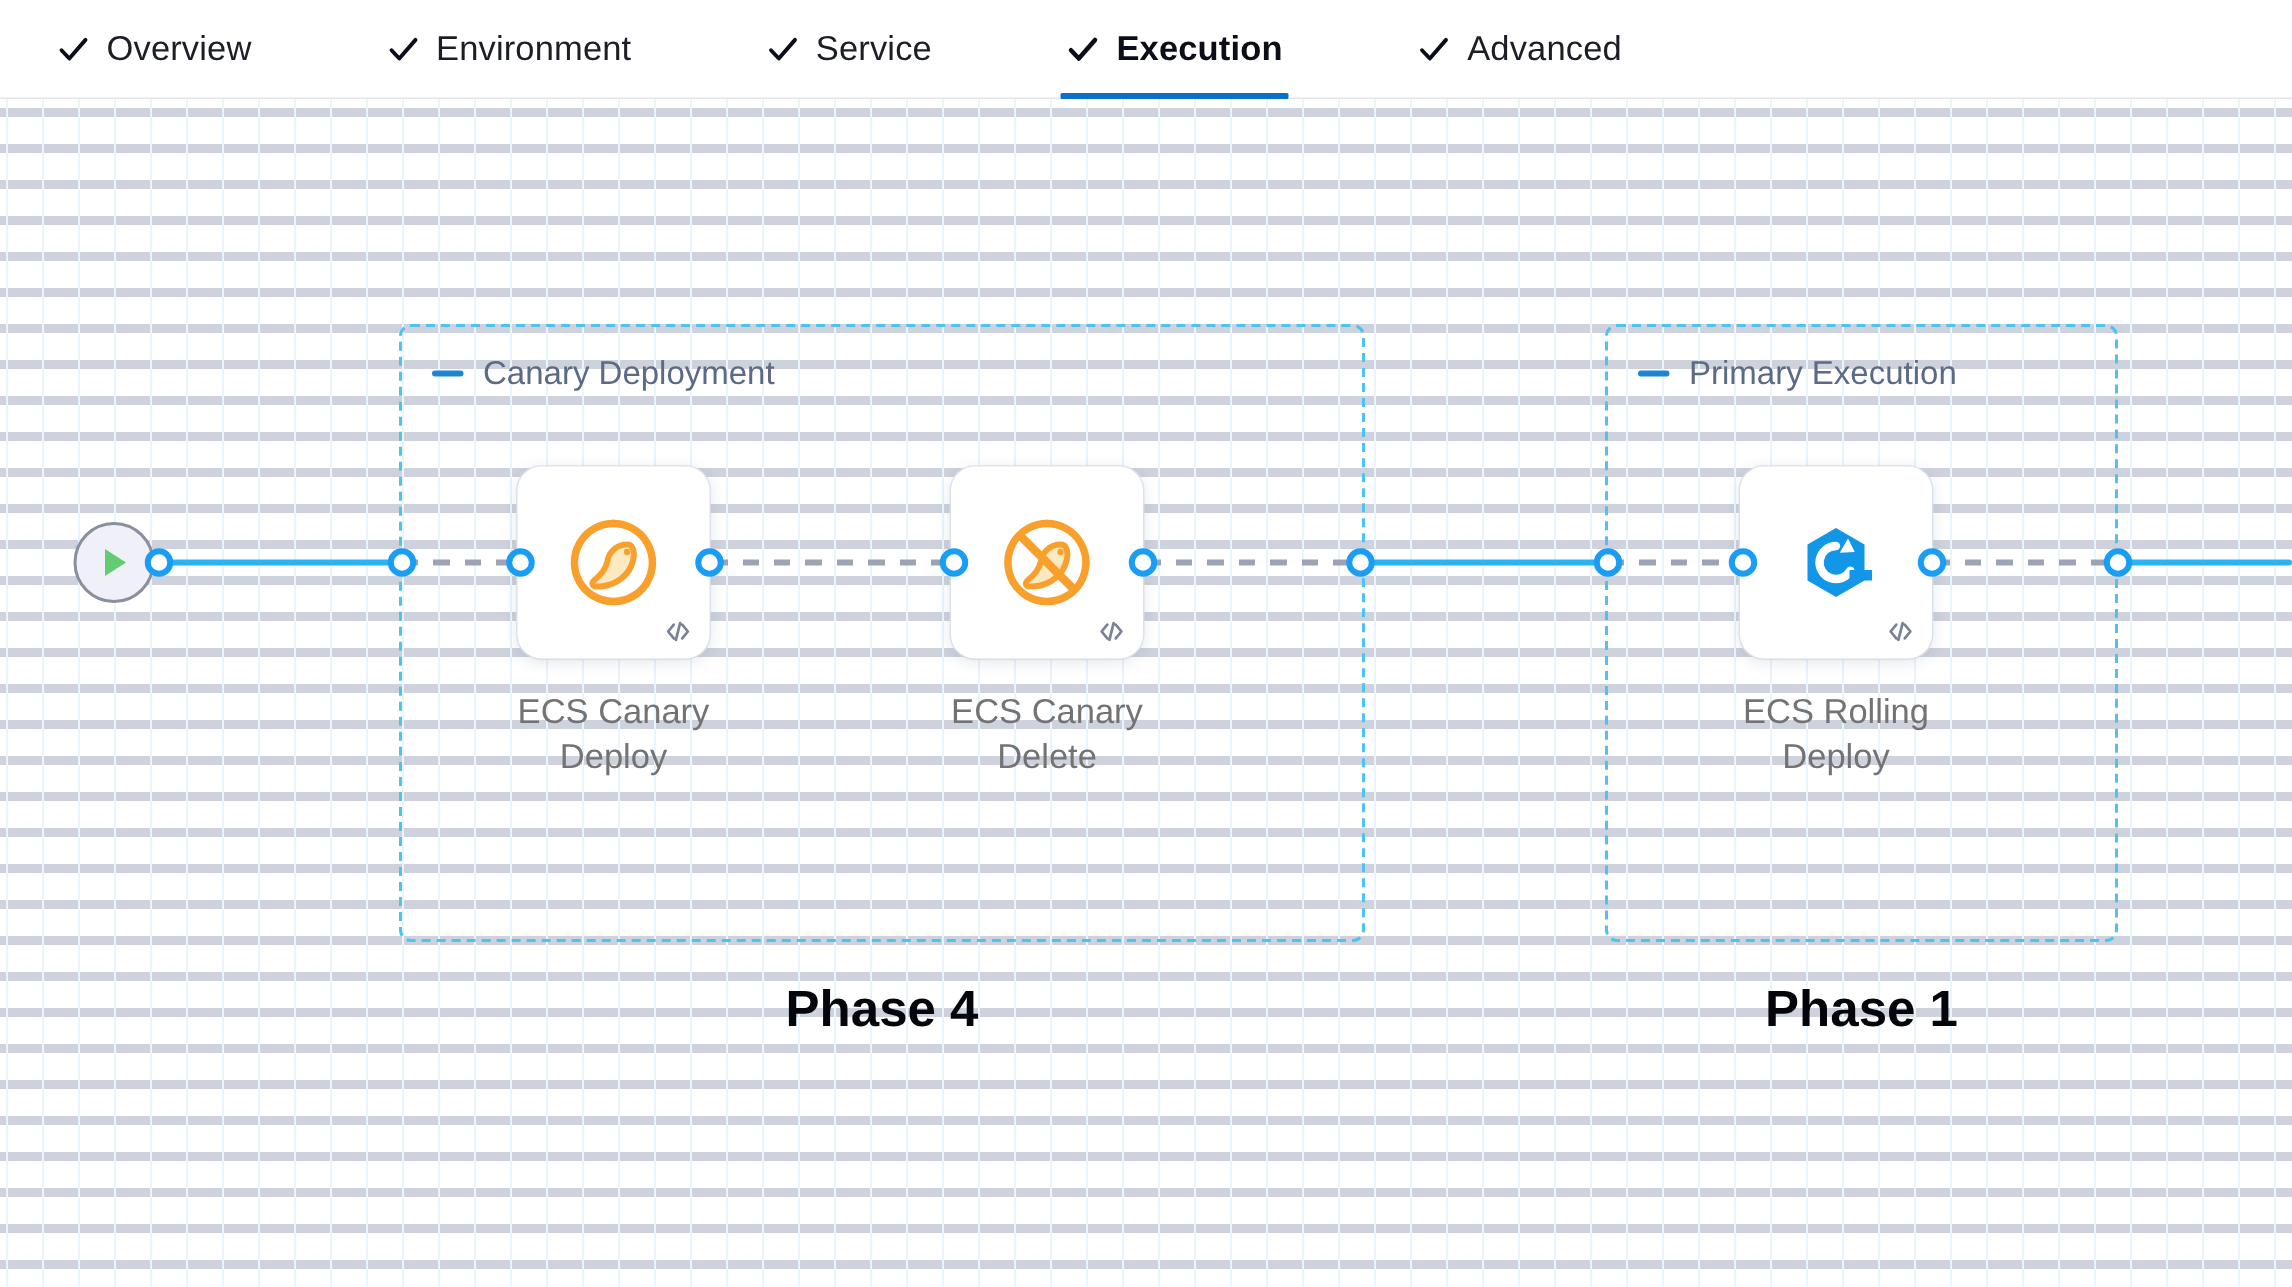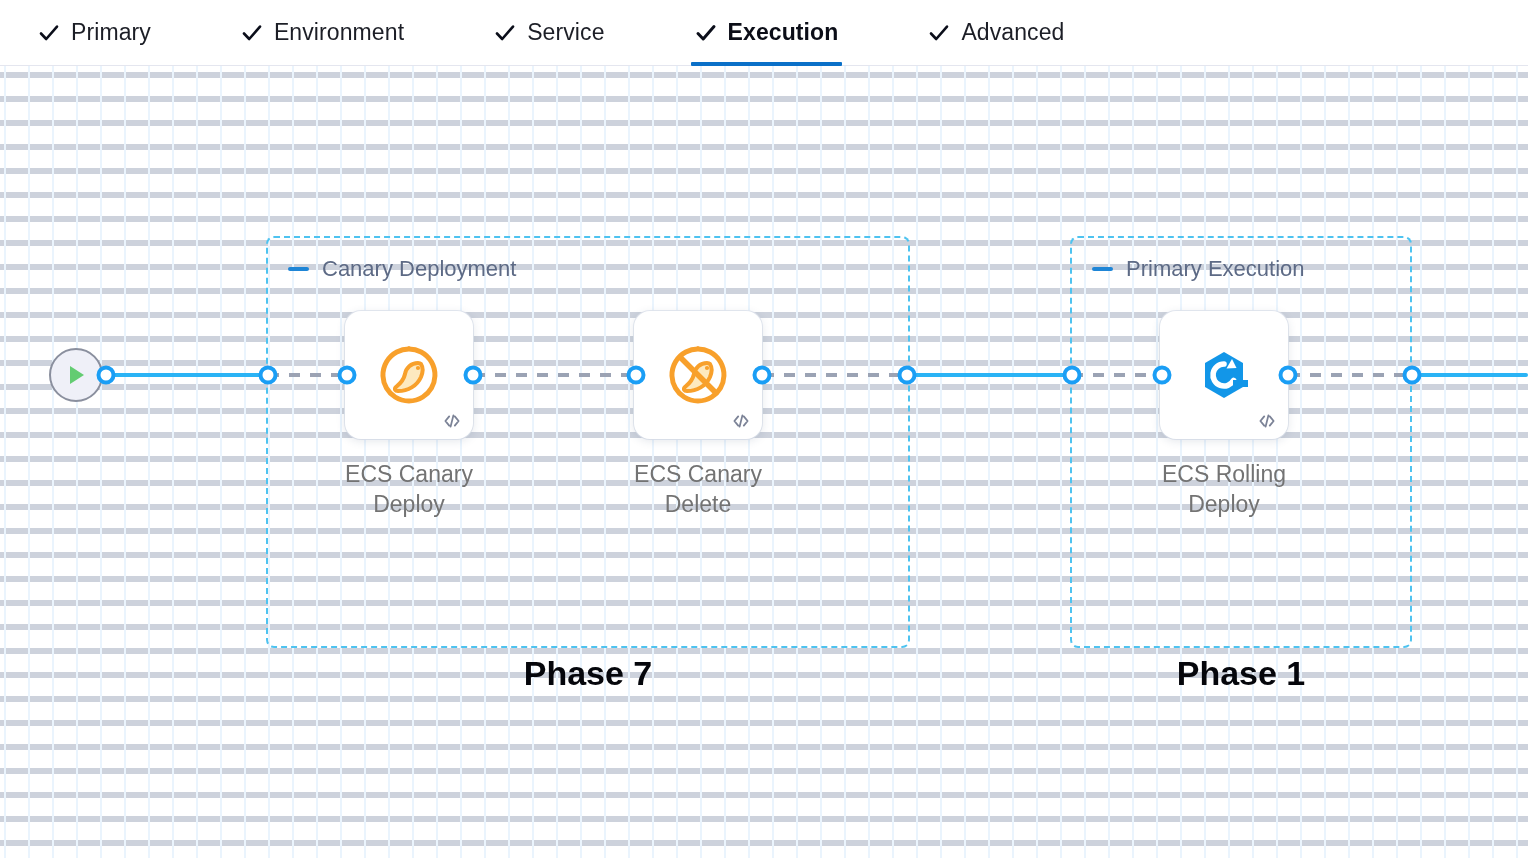--- a/index.html
+++ b/index.html
@@ -103,21 +103,20 @@
     background-position: 16px 6px;
     opacity: 0;
   }
 
   
   .group {
     position: absolute;
     border: 2px dashed #4ec3f0;
     border-radius: 8px;
     background: transparent;
-    margin-top: 20px;
   }
 
   .group-header {
     position: absolute;
     left: 20px;
     top: 20px;
     display: flex;
     align-items: center;
     gap: 13px;
     white-space: nowrap;
@@ -242,21 +241,21 @@
 <div class="app">
 
   <div class="tabbar">
 
     <div class="tab">
       <span class="tab-check">
         <svg viewBox="0 0 22 22">
             <path d="M3 11.5 L8.2 17 L19 4.6" fill="none" stroke="currentColor" stroke-width="2.6" stroke-linecap="round" stroke-linejoin="round"></path>
           </svg>
       </span>
-      <span class="tab-label">Primary</span>
+      <span class="tab-label">Overview</span>
     </div>
 
     <div class="tab">
       <span class="tab-check">
         <svg viewBox="0 0 22 22">
             <path d="M3 11.5 L8.2 17 L19 4.6" fill="none" stroke="currentColor" stroke-width="2.6" stroke-linecap="round" stroke-linejoin="round"></path>
           </svg>
       </span>
       <span class="tab-label">Environment</span>
     </div>
@@ -291,21 +290,21 @@
   </div>
 
   <div class="canvas">
 
     <div class="group" style="left:266px; top:150px; width:644px; height:412px;">
       <div class="group-header">
         <span class="group-collapse"></span>
         <span class="group-title">Canary Deployment</span>
       </div>
     </div>
-    <div class="phase-label" style="left:266px; top:588px; width:644px;">Phase 7</div>
+    <div class="phase-label" style="left:266px; top:588px; width:644px;">Phase 4</div>
 
     <div class="group" style="left:1070px; top:150px; width:342px; height:412px;">
       <div class="group-header">
         <span class="group-collapse"></span>
         <span class="group-title">Primary Execution</span>
       </div>
     </div>
     <div class="phase-label" style="left:1070px; top:588px; width:342px;">Phase 1</div>
 
     <div class="link solid" style="left:76px;  top:309px; width:196px;"></div>

